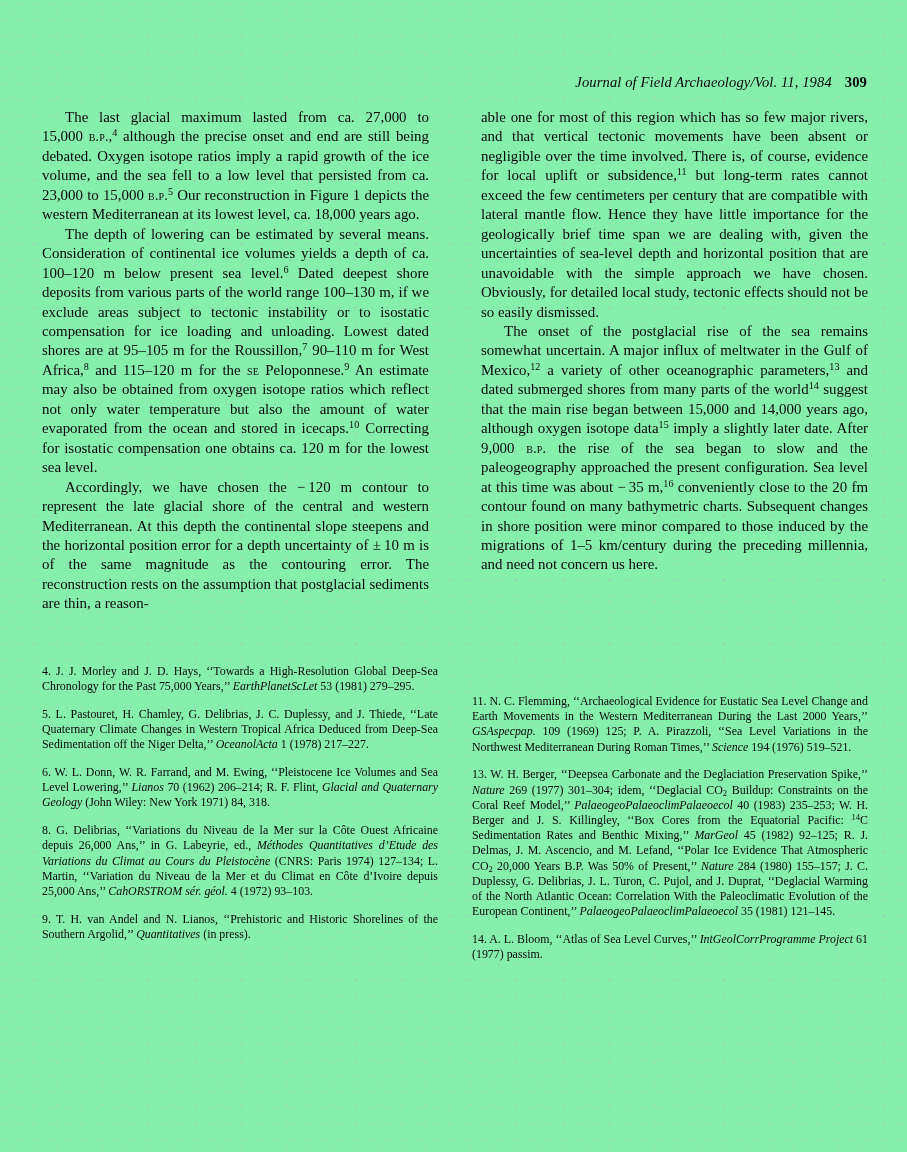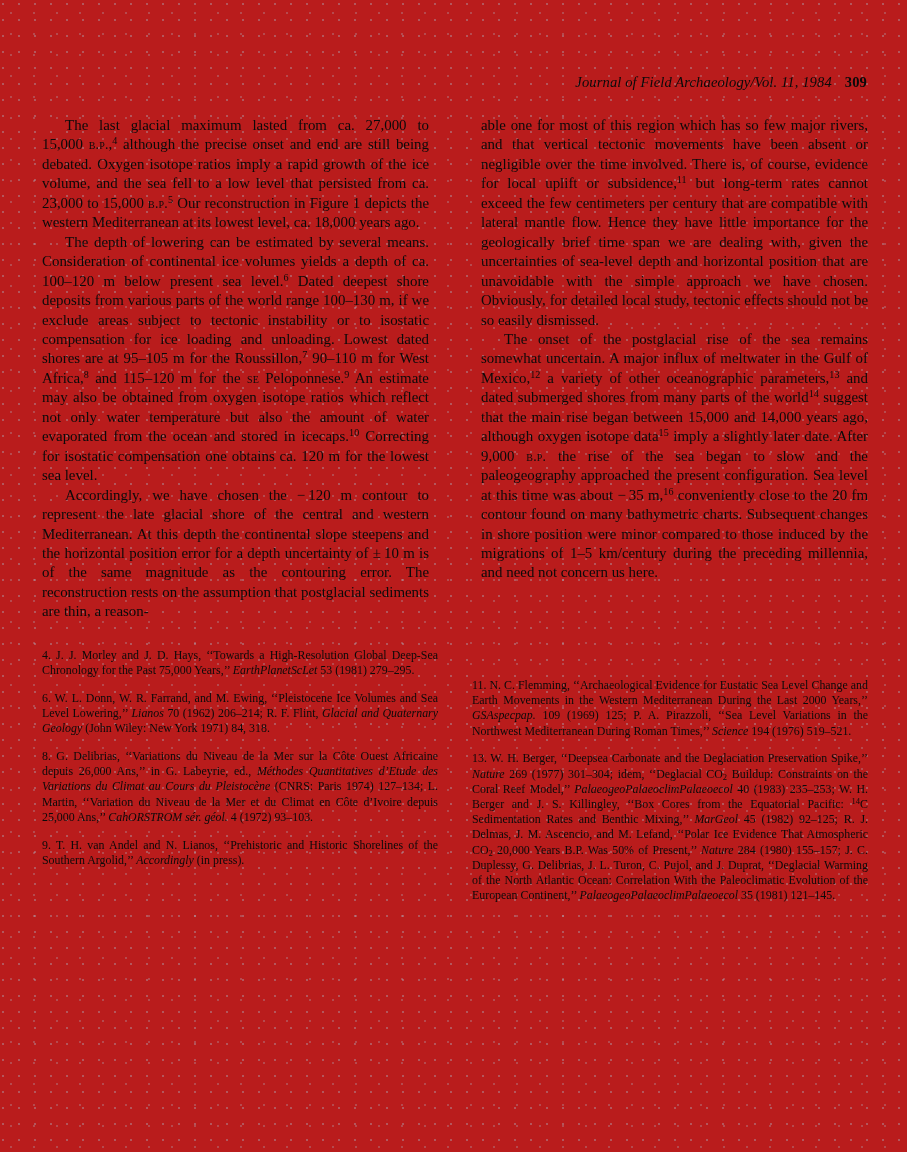--- a/index.html
+++ b/index.html
@@ -13,21 +13,21 @@
     font-family: "Liberation Serif", "DejaVu Serif", serif;
     color: #0a0a0a;
     position: relative;
     overflow: hidden;
   }
   .page {
     position: absolute;
     left: 0; top: 0;
     width: 907px;
     height: 1152px;
-    background: #b91c1c;
+    background: #86efac;
   }
   
   .speckle {
     position: absolute;
     left: 0; top: 0; right: 0; bottom: 0;
     background-image:
       radial-gradient(circle at 3px 4px, rgba(170,180,195,0.40) 0.7px, transparent 0.9px),
       radial-gradient(circle at 11px 13px, rgba(175,185,200,0.30) 0.7px, transparent 0.9px);
     background-size: 16px 16px, 23px 21px;
     pointer-events: none;
@@ -43,21 +43,21 @@
     white-space: nowrap;
   }
   .running-head .folio {
     font-style: normal;
     font-weight: bold;
     margin-left: 13px;
   }
 
   .columns {
     position: absolute;
-    top: 116px;
+    top: 108px;
     left: 42px;
     width: 826px;
     display: flex;
     gap: 52px;
   }
   .col {
     width: 396px;
   }
 
   .body-text p {
@@ -78,21 +78,21 @@
     line-height: 0;
   }
   .sc {
     font-variant: small-caps;
     font-size: 0.92em;
     letter-spacing: 0.2px;
   }
   .it { font-style: italic; }
 
   .notes {
-    margin-top: 0;
+    margin-top: 16px;
     padding-top: 0;
   }
   .notes .note {
     margin: 0 0 12.5px 0;
     font-size: 11.9px;
     line-height: 15.2px;
     text-align: justify;
     text-indent: 0;
   }
 
@@ -139,23 +139,25 @@
 
     <div class="col body-text">
       <p class="cont">able one for most of this region which has so few major rivers, and that vertical tectonic movements have been absent or negligible over the time involved. There is, of course, evidence for local uplift or subsidence,<sup>11</sup> but long-term rates cannot exceed the few centimeters per century that are compatible with lateral mantle flow. Hence they have little importance for the geologically brief time span we are dealing with, given the uncertainties of sea-level depth and horizontal position that are unavoidable with the simple approach we have chosen. Obviously, for detailed local study, tectonic effects should not be so easily dismissed.</p>
       <p>The onset of the postglacial rise of the sea remains somewhat uncertain. A major influx of meltwater in the Gulf of Mexico,<sup>12</sup> a variety of other oceanographic parameters,<sup>13</sup> and dated submerged shores from many parts of the world<sup>14</sup> suggest that the main rise began between 15,000 and 14,000 years ago, although oxygen isotope data<sup>15</sup> imply a slightly later date. After 9,000 <span class="sc">b.p.</span> the rise of the sea began to slow and the paleogeography approached the present configuration. Sea level at this time was about − 35 m,<sup>16</sup> conveniently close to the 20 fm contour found on many bathymetric charts. Subsequent changes in shore position were minor compared to those induced by the migrations of 1–5 km/century during the preceding millennia, and need not concern us here.</p>
     </div>
 
   </div>
 
   <div class="notes-block-left notes">
     <p class="note">4. J. J. Morley and J. D. Hays, ‘‘Towards a High-Resolution Global Deep-Sea Chronology for the Past 75,000 Years,’’ <span class="it">EarthPlanetScLet</span> 53 (1981) 279–295.</p>
+    <p class="note">5. L. Pastouret, H. Chamley, G. Delibrias, J. C. Duplessy, and J. Thiede, ‘‘Late Quaternary Climate Changes in Western Tropical Africa Deduced from Deep-Sea Sedimentation off the Niger Delta,’’ <span class="it">OceanolActa</span> 1 (1978) 217–227.</p>
     <p class="note">6. W. L. Donn, W. R. Farrand, and M. Ewing, ‘‘Pleistocene Ice Volumes and Sea Level Lowering,’’ <span class="it">Lianos</span> 70 (1962) 206–214; R. F. Flint, <span class="it">Glacial and Quaternary Geology</span> (John Wiley: New York 1971) 84, 318.</p>
     <p class="note">8. G. Delibrias, ‘‘Variations du Niveau de la Mer sur la Côte Ouest Africaine depuis 26,000 Ans,’’ in G. Labeyrie, ed., <span class="it">Méthodes Quantitatives d’Etude des Variations du Climat au Cours du Pleistocène</span> (CNRS: Paris 1974) 127–134; L. Martin, ‘‘Variation du Niveau de la Mer et du Climat en Côte d’Ivoire depuis 25,000 Ans,’’ <span class="it">CahORSTROM sér. géol.</span> 4 (1972) 93–103.</p>
-    <p class="note">9. T. H. van Andel and N. Lianos, ‘‘Prehistoric and Historic Shorelines of the Southern Argolid,’’ <span class="it">Accordingly</span> (in press).</p>
+    <p class="note">9. T. H. van Andel and N. Lianos, ‘‘Prehistoric and Historic Shorelines of the Southern Argolid,’’ <span class="it">Quantitatives</span> (in press).</p>
   </div>
 
   <div class="notes-block-right notes">
     <p class="note">11. N. C. Flemming, ‘‘Archaeological Evidence for Eustatic Sea Level Change and Earth Movements in the Western Mediterranean During the Last 2000 Years,’’ <span class="it">GSAspecpap.</span> 109 (1969) 125; P. A. Pirazzoli, ‘‘Sea Level Variations in the Northwest Mediterranean During Roman Times,’’ <span class="it">Science</span> 194 (1976) 519–521.</p>
     <p class="note">13. W. H. Berger, ‘‘Deepsea Carbonate and the Deglaciation Preservation Spike,’’ <span class="it">Nature</span> 269 (1977) 301–304; idem, ‘‘Deglacial CO<sub>2</sub> Buildup: Constraints on the Coral Reef Model,’’ <span class="it">PalaeogeoPalaeoclimPalaeoecol</span> 40 (1983) 235–253; W. H. Berger and J. S. Killingley, ‘‘Box Cores from the Equatorial Pacific: <sup>14</sup>C Sedimentation Rates and Benthic Mixing,’’ <span class="it">MarGeol</span> 45 (1982) 92–125; R. J. Delmas, J. M. Ascencio, and M. Lefand, ‘‘Polar Ice Evidence That Atmospheric CO<sub>2</sub> 20,000 Years B.P. Was 50% of Present,’’ <span class="it">Nature</span> 284 (1980) 155–157; J. C. Duplessy, G. Delibrias, J. L. Turon, C. Pujol, and J. Duprat, ‘‘Deglacial Warming of the North Atlantic Ocean: Correlation With the Paleoclimatic Evolution of the European Continent,’’ <span class="it">PalaeogeoPalaeoclimPalaeoecol</span> 35 (1981) 121–145.</p>
+    <p class="note">14. A. L. Bloom, ‘‘Atlas of Sea Level Curves,’’ <span class="it">IntGeolCorrProgramme Project</span> 61 (1977) passim.</p>
   </div>
 
 </div>
 
 </body></html>

